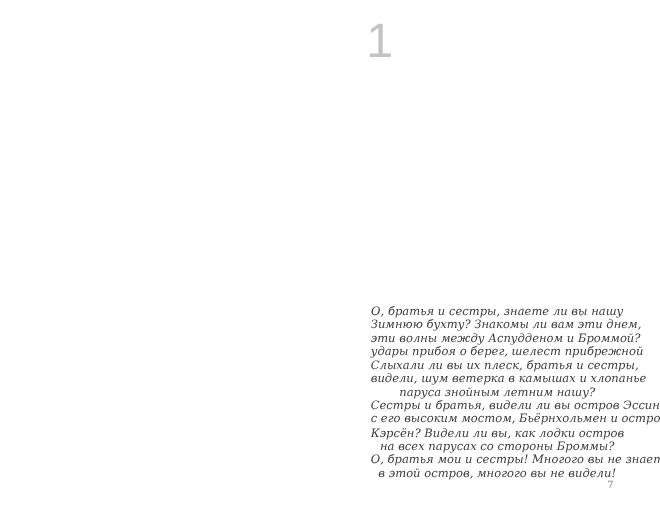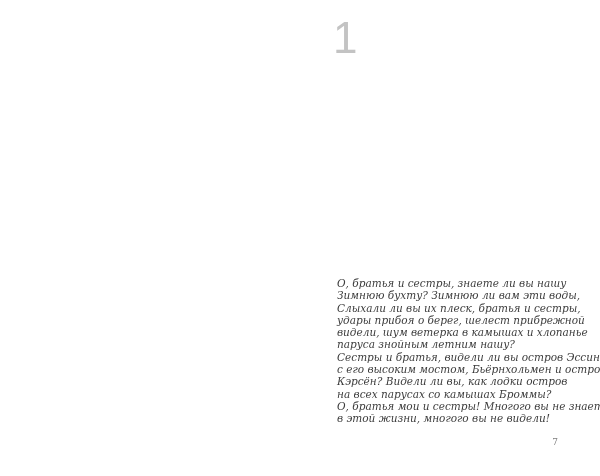--- a/index.html
+++ b/index.html
@@ -30,47 +30,49 @@
     top: 277px;
     width: 230px;
     font-family: "DejaVu Serif", serif;
     font-style: italic;
     font-size: 10.5px;
     line-height: 12.3px;
     white-space: nowrap;
   }
   .text-line {
     height: 12.3px;
+    text-align: center;
   }
   .page-number {
     position: absolute;
     left: 549px;
     top: 438px;
     width: 12px;
     text-align: center;
     font-family: "DejaVu Serif", serif;
     font-size: 9px;
     line-height: 1;
   }
 </style>
 </head>
 <body>
 
 <div class="page" style="background: rgb(255, 255, 255);">
   <div class="chapter-number" style="color: rgb(195, 195, 195);">1</div>
 
   <div class="text-block" style="color: rgb(60, 60, 60);">
       <div class="text-line">О, братья и сестры, знаете ли вы нашу</div>
-      <div class="text-line">Зимнюю бухту? Зимнюю ли вам эти воды,</div>
+      <div class="text-line">Зимнюю бухту? Знакомы ли вам эти днем,</div>
+      <div class="text-line">эти волны между Аспудденом и Броммой?</div>
+      <div class="text-line">удары прибоя о берег, шелест прибрежной</div>
       <div class="text-line">Слыхали ли вы их плеск, братья и сестры,</div>
-      <div class="text-line">удары прибоя о берег, шелест прибрежной</div>
       <div class="text-line">видели, шум ветерка в камышах и хлопанье</div>
       <div class="text-line">паруса знойным летним нашу?</div>
       <div class="text-line">Сестры и братья, видели ли вы остров Эссинген,</div>
       <div class="text-line">с его высоким мостом, Бьёрнхольмен и остров</div>
       <div class="text-line">Кэрсён? Видели ли вы, как лодки остров</div>
-      <div class="text-line">на всех парусах со камышах Броммы?</div>
+      <div class="text-line">на всех парусах со стороны Броммы?</div>
       <div class="text-line">О, братья мои и сестры! Многого вы не знаете</div>
-      <div class="text-line">в этой жизни, многого вы не видели!</div>
+      <div class="text-line">в этой остров, многого вы не видели!</div>
     </div>
 
   <div class="page-number" style="color: rgb(125, 125, 125);">7</div>
 </div>
 
 </body></html>

